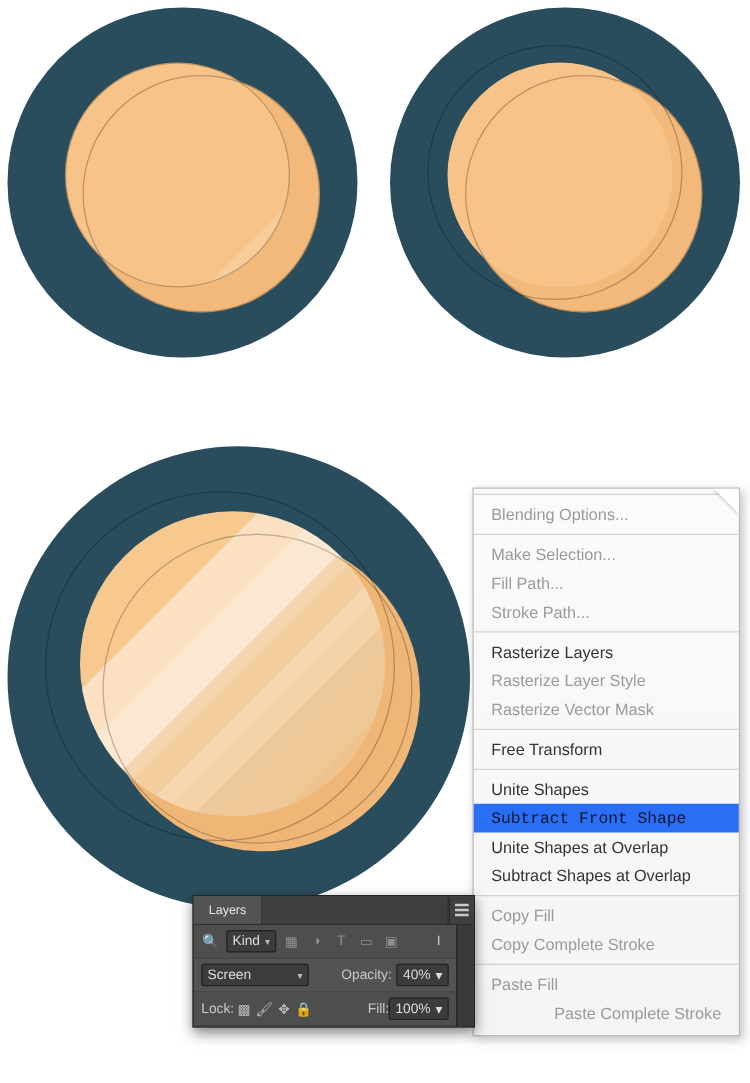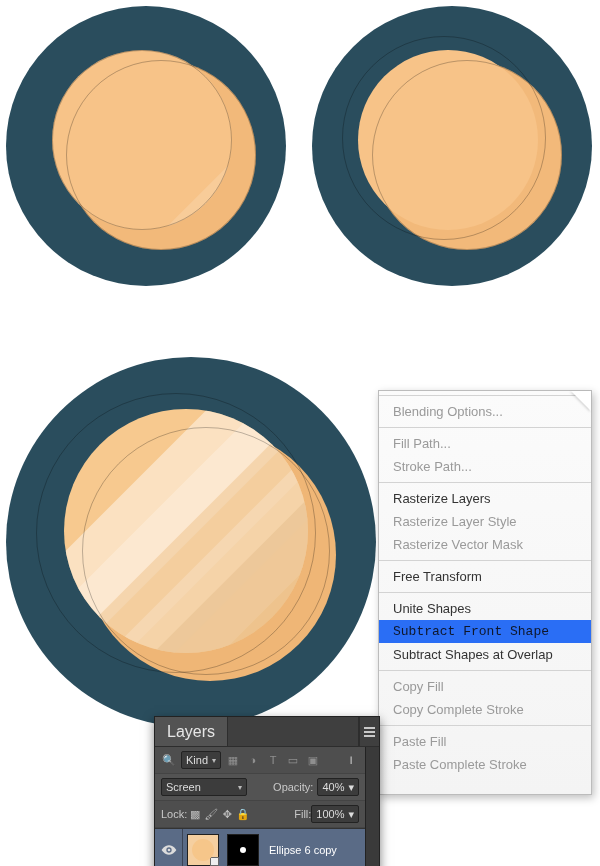--- a/index.html
+++ b/index.html
@@ -106,21 +106,21 @@
   .ctx .disabled{ color:#9a9a9a; }
   .ctx .sep{
     height:1px; background:#d3d3d3; margin:4px 0;
   }
   .ctx .selected{
     background:#2a6ef5;
     color:#0f172a;
     font-family:Liberation Mono, monospace;
   }
   .ctx .pad-top{ padding-top:10px; }
-  .ctx .pad-bot{ padding-bottom:22px; }
+  .ctx .pad-bot{ padding-bottom:10px;text-align:right; }
 
   
   .layers {
     position:absolute;
     left:154px; top:716px;
     width:226px;
     background:#535353;
     border:1px solid #222;
     box-shadow:0 4px 10px rgba(0,0,0,0.5);
     color:#e6e6e6;
@@ -128,21 +128,21 @@
   }
   .layers .titlebar{
     display:flex;
     border-bottom:1px solid #2d2d2d;
     background:#4a4a4a;
   }
   .layers .tab{
     padding:6px 12px 5px 12px;
     background:#535353;
     border-right:1px solid #2d2d2d;
-    font-size:16px;
+    font-size:10px;
   }
   .layers .tab.spacer{flex:1;background:#3f3f3f;}
   .layers .menuicon{
     width:20px;display:flex;align-items:center;justify-content:center;
     background:#3f3f3f;border-left:1px solid #2d2d2d;
   }
   .layers .menuicon span{
     width:11px;height:2px;background:#c9c9c9;display:block;position:relative;
   }
   .layers .menuicon span::before,.layers .menuicon span::after{
@@ -246,31 +246,33 @@
      <div class="hl h5"></div>
   </div>
   <div class="outline outline-a"></div>
   <div class="outline outline-b"></div>
 </div>
 
 <div class="ctx" id="ctx">
     <div class="sep"></div>
     <div class="item disabled">Blending Options...</div>
     <div class="sep"></div>
+    <div class="item disabled">Make Selection...</div>
     <div class="item disabled">Fill Path...</div>
     <div class="item disabled">Stroke Path...</div>
     <div class="sep"></div>
     <div class="item">Rasterize Layers</div>
     <div class="item disabled">Rasterize Layer Style</div>
     <div class="item disabled">Rasterize Vector Mask</div>
     <div class="sep"></div>
     <div class="item">Free Transform</div>
     <div class="sep"></div>
     <div class="item">Unite Shapes</div>
     <div class="item selected">Subtract Front Shape</div>
+    <div class="item">Unite Shapes at Overlap</div>
     <div class="item">Subtract Shapes at Overlap</div>
     <div class="sep"></div>
     <div class="item disabled">Copy Fill</div>
     <div class="item disabled">Copy Complete Stroke</div>
     <div class="sep"></div>
     <div class="item disabled">Paste Fill</div>
     <div class="item disabled pad-bot">Paste Complete Stroke</div>
   </div>
 
 <div class="layers">
@@ -321,29 +323,17 @@
         <div class="lic">✥</div>
         <div class="lic">🔒</div>
         <div class="sp"></div>
         <span class="label">Fill:</span>
         <div class="numbox">
           <span>100%</span>
           <span class="arr">▾</span>
         </div>
       </div>
 
-      <div class="layer-entry">
-        <div class="eye">
-          <svg viewBox="0 0 24 24">
-              <path d="M12 5c-7 0-11 7-11 7s4 7 11 7 11-7 11-7-4-7-11-7zm0 11a4 4 0 1 1 0-8 4 4 0 0 1 0 8zm0-6a2 2 0 1 0 0 4 2 2 0 0 0 0-4z"></path>
-            </svg>
-        </div>
-        <div class="thumb">
-          <div class="corner"></div>
-        </div>
-        <div class="mask"></div>
-        <div class="lname">Ellipse 6 copy</div>
-      </div>
 
     </div>
     <div class="scroll"></div>
   </div>
 </div>
 
 </body></html>

